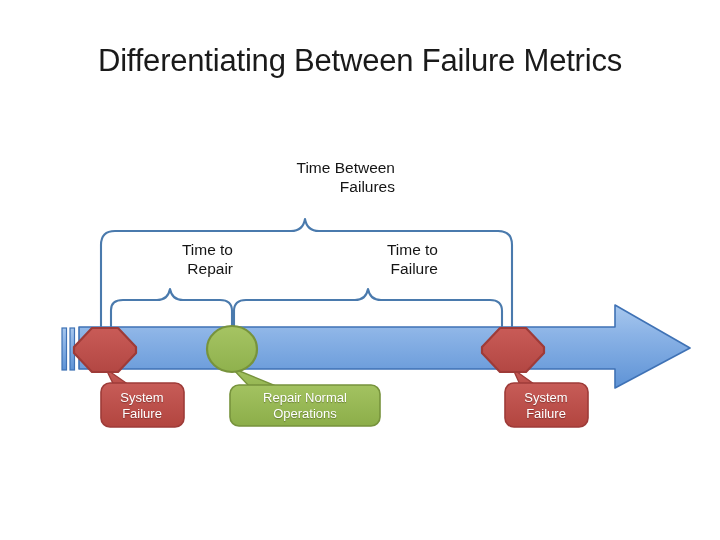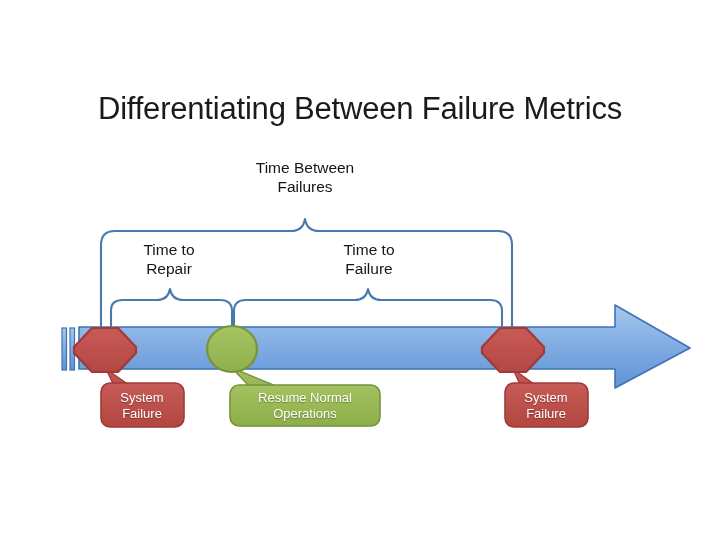--- a/index.html
+++ b/index.html
@@ -29,25 +29,24 @@
     position: absolute;
     left: 0;
     top: 44px;
     width: 720px;
     text-align: center;
     font-size: 31px;
     font-weight: 400;
     color: #1a1a1a;
     letter-spacing: -0.2px;
     line-height: 1.1;
-    margin-top: 48px;
   }
   .brace-label {
     position: absolute;
-    text-align: center;
+    text-align: right;
     color: #151515;
     font-size: 15.5px;
     line-height: 1.22;
     white-space: pre-line;
   }
   #label-tbf {
     left: 215px;
     top: 159px;
     width: 180px;
   }
@@ -200,19 +199,19 @@
 
   <div class="brace-label" id="label-ttr">Time to
 Repair</div>
 
   <div class="brace-label" id="label-ttf">Time to
 Failure</div>
 
   <div class="callout-text" id="callout-text-left">System
 Failure</div>
 
-  <div class="callout-text" id="callout-text-mid">Resume Normal
+  <div class="callout-text" id="callout-text-mid">Repair Normal
 Operations</div>
 
   <div class="callout-text" id="callout-text-right">System
 Failure</div>
 
 </div>
 
 </body></html>

